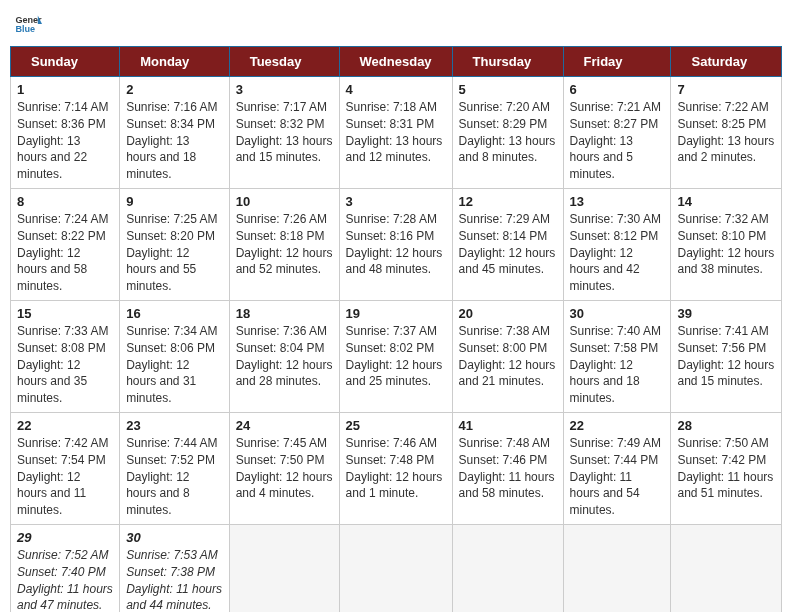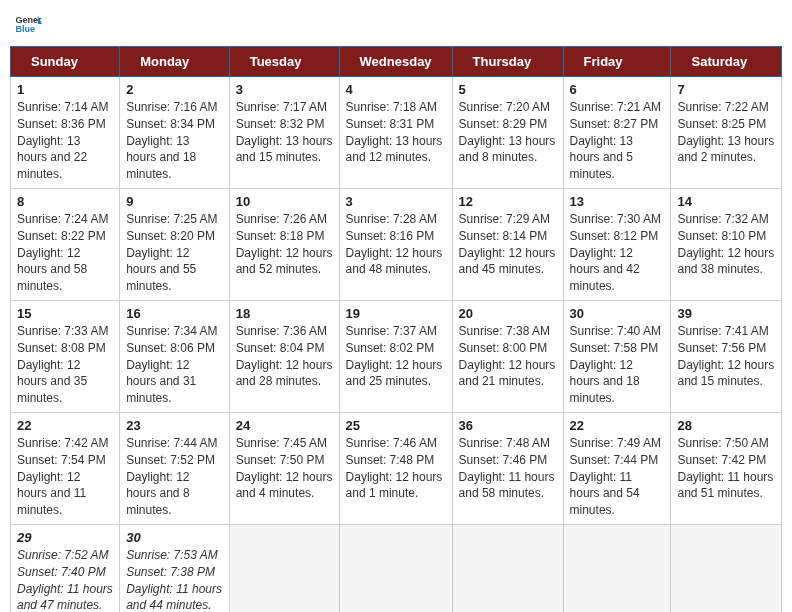--- a/index.html
+++ b/index.html
@@ -214,21 +214,21 @@
       </td>
       <td>
         <span class="day-number">24</span>
         <div class="day-info">Sunrise: 7:45 AM<br>Sunset: 7:50 PM<br>Daylight: 12 hours and 4 minutes.</div>
       </td>
       <td>
         <span class="day-number">25</span>
         <div class="day-info">Sunrise: 7:46 AM<br>Sunset: 7:48 PM<br>Daylight: 12 hours and 1 minute.</div>
       </td>
       <td>
-        <span class="day-number">36</span>
+        <span class="day-number">41</span>
         <div class="day-info">Sunrise: 7:48 AM<br>Sunset: 7:46 PM<br>Daylight: 11 hours and 58 minutes.</div>
       </td>
       <td>
         <span class="day-number">22</span>
         <div class="day-info">Sunrise: 7:49 AM<br>Sunset: 7:44 PM<br>Daylight: 11 hours and 54 minutes.</div>
       </td>
       <td>
         <span class="day-number">28</span>
         <div class="day-info">Sunrise: 7:50 AM<br>Sunset: 7:42 PM<br>Daylight: 11 hours and 51 minutes.</div>
       </td>

